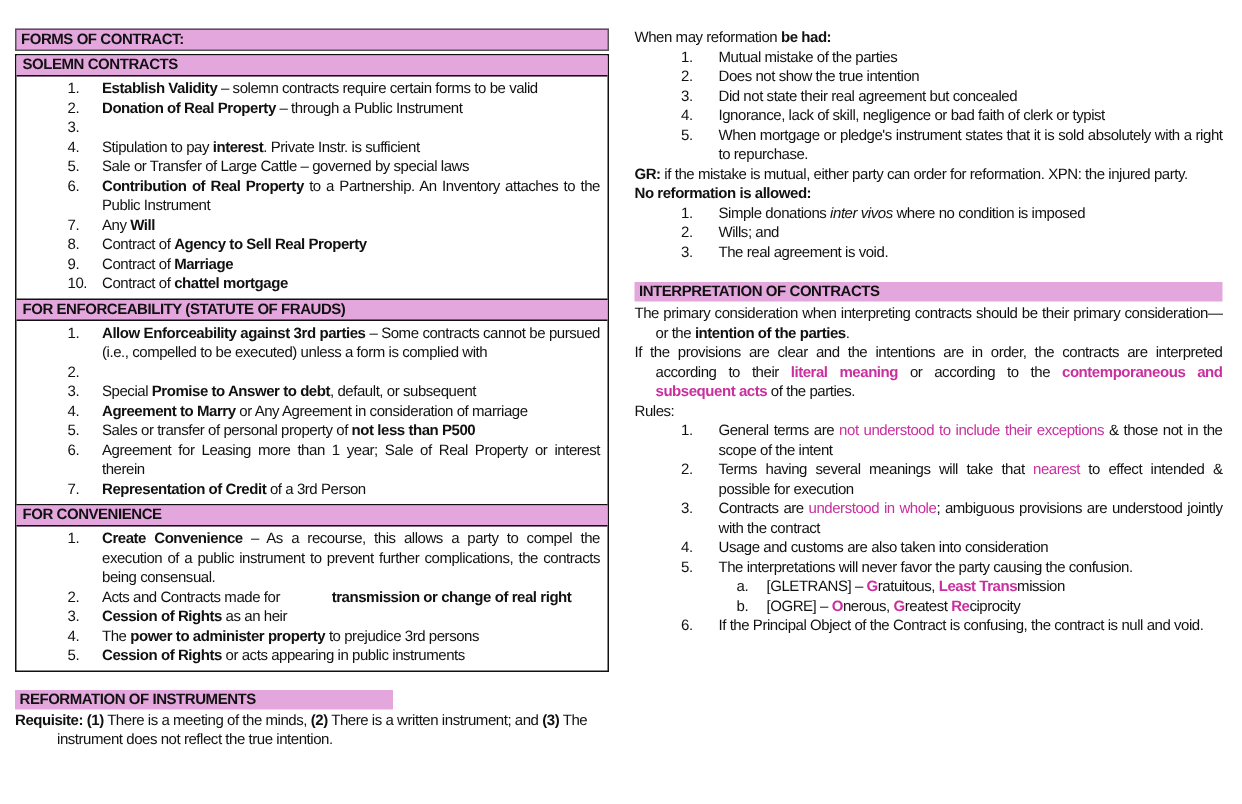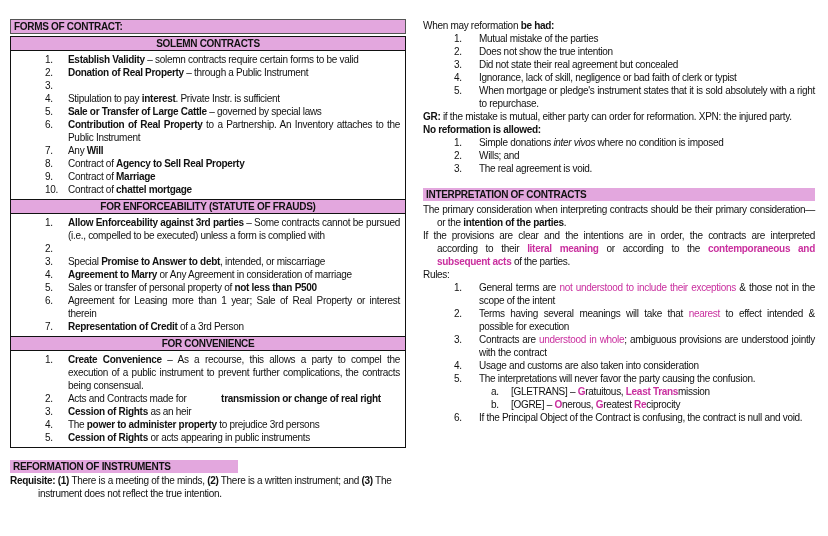--- a/index.html
+++ b/index.html
@@ -8,25 +8,25 @@
     width:828px; height:536px; overflow:hidden;
     font-family:"Liberation Sans","DejaVu Sans",sans-serif;
     font-size:10px; letter-spacing:-0.3px; line-height:13px; color:#111;
   }
   .page { display:flex; gap:17px; padding:19px 12px 0 10px; }
   .col-left { width:396px; flex:0 0 396px; }
   .col-right { width:392px; flex:0 0 392px; }
 
   .bar { background:var(--header-bg); font-weight:700; padding:0 3px; }
   .bar-forms { border:1px solid #555; }
-  .bar-partial { width:228px; margin-top:12px; }
+  .bar-partial { width:252px; margin-top:12px; }
   .bar-interp { margin-top:13px; margin-bottom:2px; }
 
   .ctable { border:1.3px solid #111; margin-top:2px; }
-  .thead { background:var(--header-bg); text-align:center; font-weight:700; border-bottom:1px solid #111; padding:0 20px; }
+  .thead { background:var(--header-bg); font-weight:700; border-bottom:1px solid #111; padding:0 4px; }
   .tbody { padding:2px 5px 3px 0; border-bottom:1px solid #111; }
   .tbody:last-child { border-bottom:0; }
 
   .li { display:flex; }
   .li .num { flex:0 0 23px; }
   .li .txt { flex:1; text-align:justify; }
   .tbody .li { padding-left:34px; }
   .col-right .li { padding-left:31px; }
   .col-right .li .num { flex:0 0 25px; }
   .col-right .li.sub { padding-left:68px; }
@@ -59,21 +59,21 @@
           </div>
           <div class="li">
             <span class="num">3.</span>
           </div>
           <div class="li">
             <span class="num">4.</span>
             <span class="txt"><span>Stipulation to pay </span><span style="font-weight:700;">interest</span><span>. Private Instr. is sufficient</span></span>
           </div>
           <div class="li">
             <span class="num">5.</span>
-            <span class="txt"><span style="font-weight:700;margin-top:16px;">Sale or Transfer of Large Cattle</span><span> – governed by special laws</span></span>
+            <span class="txt"><span style="font-weight:400;margin-top:16px;">Sale or Transfer of Large Cattle</span><span> – governed by special laws</span></span>
           </div>
           <div class="li">
             <span class="num">6.</span>
             <span class="txt"><span style="font-weight:700;">Contribution of Real Property</span><span> to a Partnership. An Inventory attaches to the Public Instrument</span></span>
           </div>
           <div class="li">
             <span class="num">7.</span>
             <span class="txt"><span>Any </span><span style="font-weight:700;">Will</span></span>
           </div>
           <div class="li">
@@ -94,21 +94,21 @@
       <div class="tbody">
           <div class="li">
             <span class="num">1.</span>
             <span class="txt"><span style="font-weight:700;">Allow Enforceability against 3rd parties</span><span> – Some contracts cannot be pursued (i.e., compelled to be executed) unless a form is complied with</span></span>
           </div>
           <div class="li">
             <span class="num">2.</span>
           </div>
           <div class="li">
             <span class="num">3.</span>
-            <span class="txt"><span>Special </span><span style="font-weight:700;">Promise to Answer to debt</span><span>, intended, or miscarriage</span></span>
+            <span class="txt"><span>Special </span><span style="font-weight:700;">Promise to Answer to debt</span><span>, default, or subsequent</span></span>
           </div>
           <div class="li">
             <span class="num">4.</span>
             <span class="txt"><span style="font-weight:700;">Agreement to Marry</span><span> or Any Agreement in consideration of marriage</span></span>
           </div>
           <div class="li">
             <span class="num">5.</span>
             <span class="txt"><span>Sales or transfer of personal property of </span><span style="font-weight:700;">not less than P500</span></span>
           </div>
           <div class="li">

